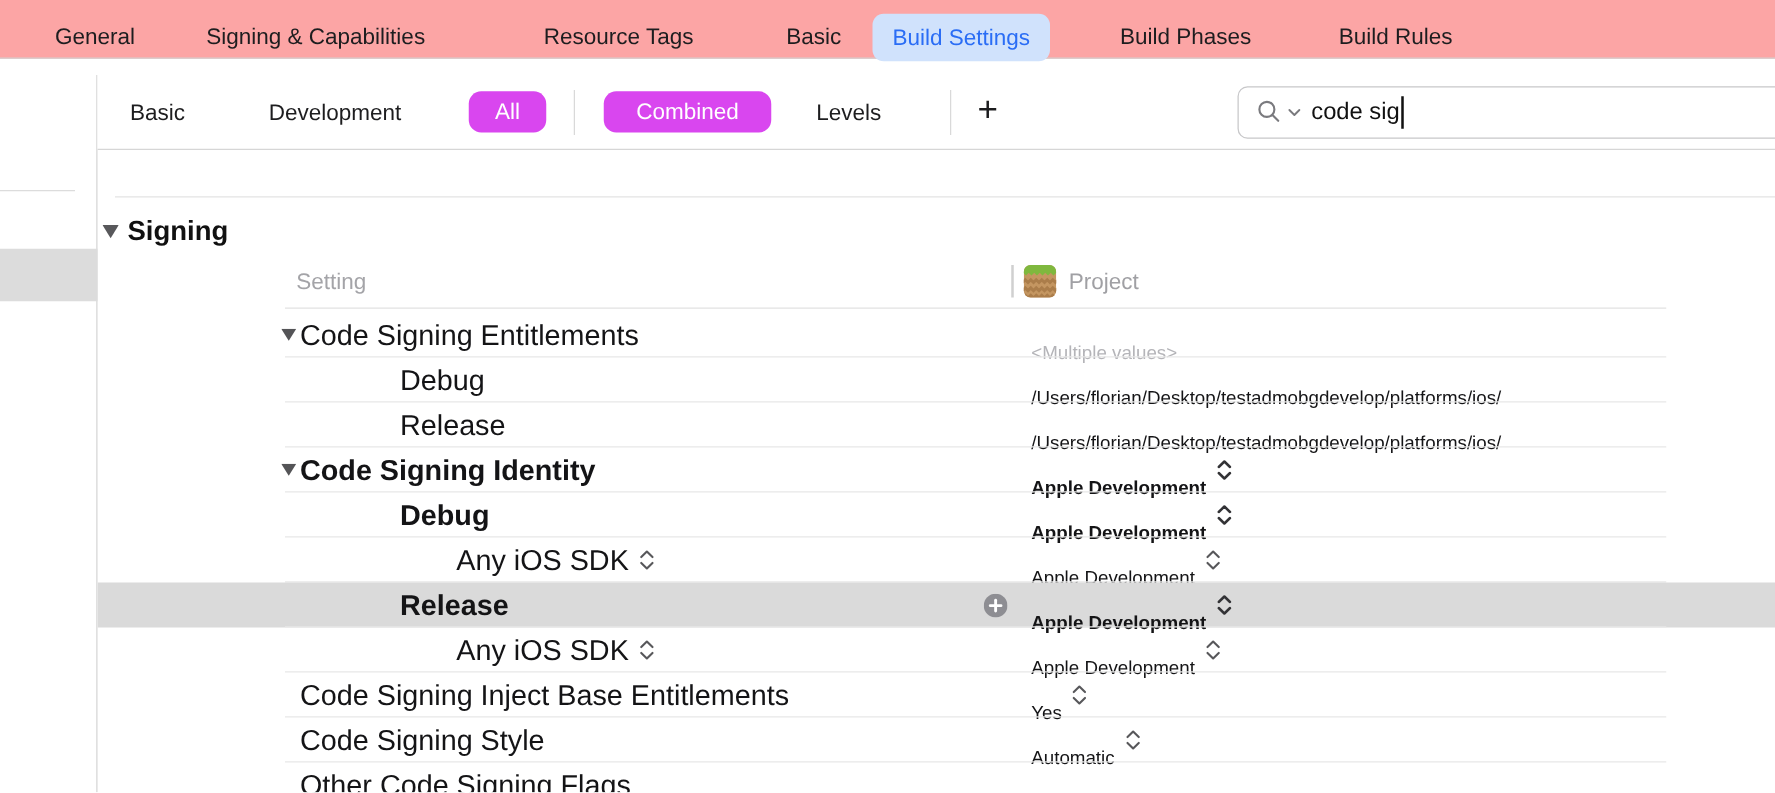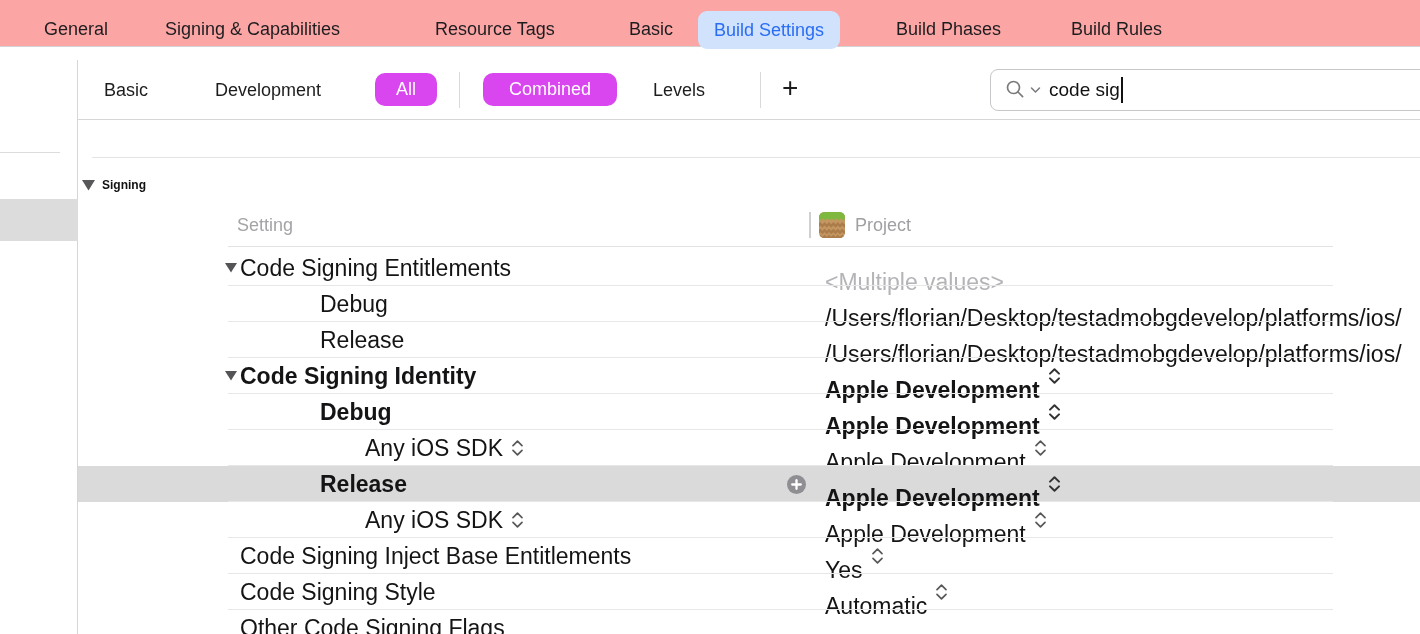--- a/index.html
+++ b/index.html
@@ -40,21 +40,21 @@
                  border:1px solid #c7c7c9; border-radius:8px; background:#fff;
                  display:flex; align-items:center; padding-left:13px; }
   .searchfield .sf-text { font-size:19px; color:#111; margin-left:8px; }
   .caret { width:2px; height:26px; background:#111; margin-left:1px; }
 
   
   .content { position:absolute; left:78px; top:120px; width:1342px; height:514px; overflow:hidden; }
   .topline { position:absolute; left:14px; right:0; top:37px; height:1px; background:#e4e4e4; }
   .section-header { position:absolute; left:0; top:50px; height:30px; display:flex; align-items:center; }
   .section-header .tri { margin-left:4px; display:flex; }
-  .section-header .sec-label { margin-left:7px; font-size:12px; font-weight:bold; color:#111; }
+  .section-header .sec-label { margin-left:7px; font-size:22px; font-weight:bold; color:#111; }
 
   .col-header { position:absolute; left:0; top:84px; height:42px; width:100%; }
   .col-header .hdr-setting { position:absolute; left:159px; top:0; line-height:42px;
                              font-size:18px; color:#a4a4a8; }
   .col-header .hdr-vdiv { position:absolute; left:731px; top:8px; width:1.5px; height:26px; background:#d0d0d0; }
   .col-header .hdr-icon { position:absolute; left:741px; top:8px; width:26px; height:26px; }
   .col-header .hdr-project { position:absolute; left:777px; top:0; line-height:42px;
                              font-size:18px; color:#a0a0a4; }
   .hdr-underline { position:absolute; left:150px; right:87px; top:126px; height:1px; background:#e2e2e2; }
 
@@ -64,21 +64,21 @@
   .row.highlighted { background:#dadada; }
   .row .disc { position:absolute; left:147px; top:0; height:36px; display:flex; align-items:center; }
   .label-group { position:absolute; top:0; height:36px; display:flex; align-items:center; gap:8px; }
   .row.ind1 .label-group{left:162px}
   .row.ind2 .label-group{left:242px}
   .row.ind3 .label-group{left:287px}
   .row-label { font-size:23px; color:#141416; white-space:nowrap; }
   .row.bold .row-label { font-weight:bold; }
   .plus-badge { position:absolute; left:709px; top:8.5px; width:19px; height:19px; display:flex; }
   .value-group { position:absolute; left:747px; top:0; height:36px; display:flex; align-items:center; gap:8px; }
-  .row-value { font-size:23px; color:#141416; white-space:nowrap;margin-top:28px; }
+  .row-value { font-size:15px; color:#141416; white-space:nowrap;margin-top:28px; }
   .row.bold .row-value { font-weight:bold; }
   .row-value.muted { color:#b4b4b8; }
   svg { display:block; }
 </style>
 </head>
 <body>
 
 <div class="screen">
 
   <header class="tabbar">

